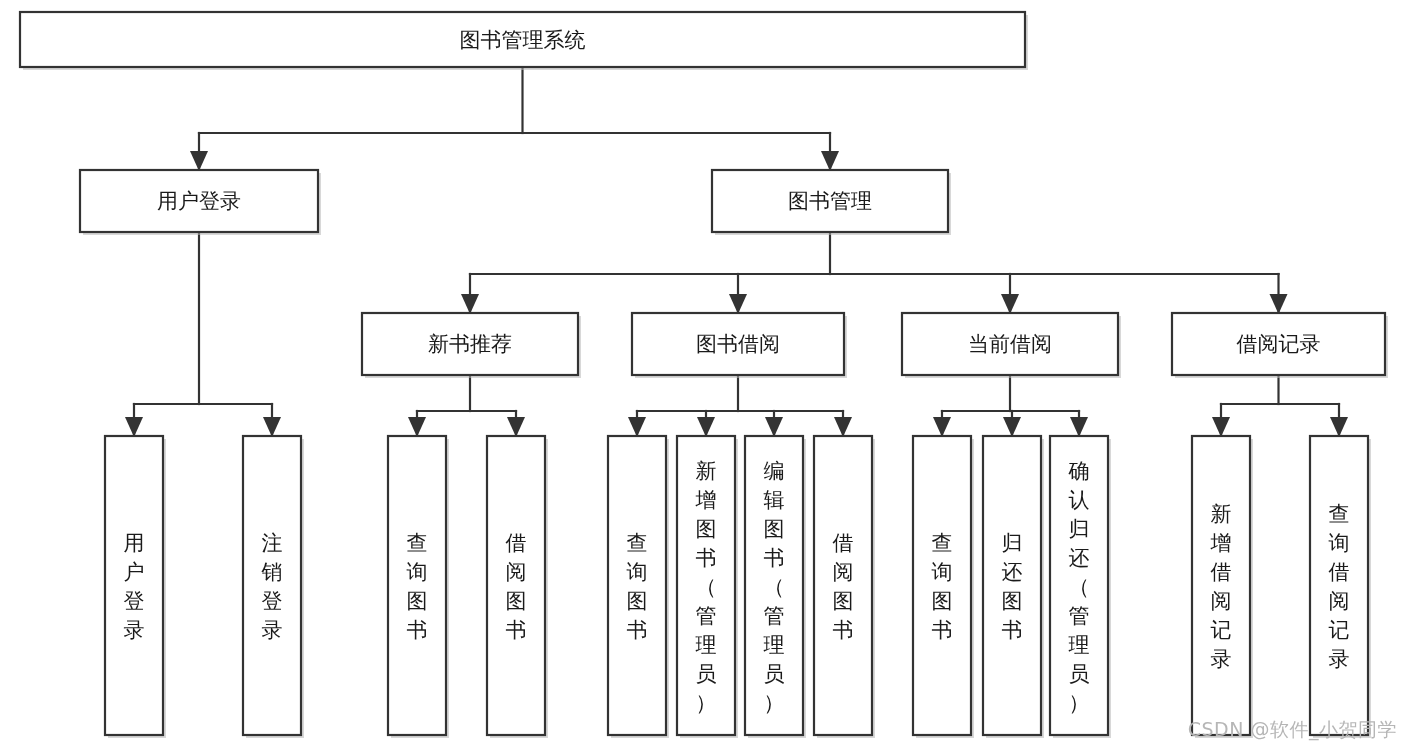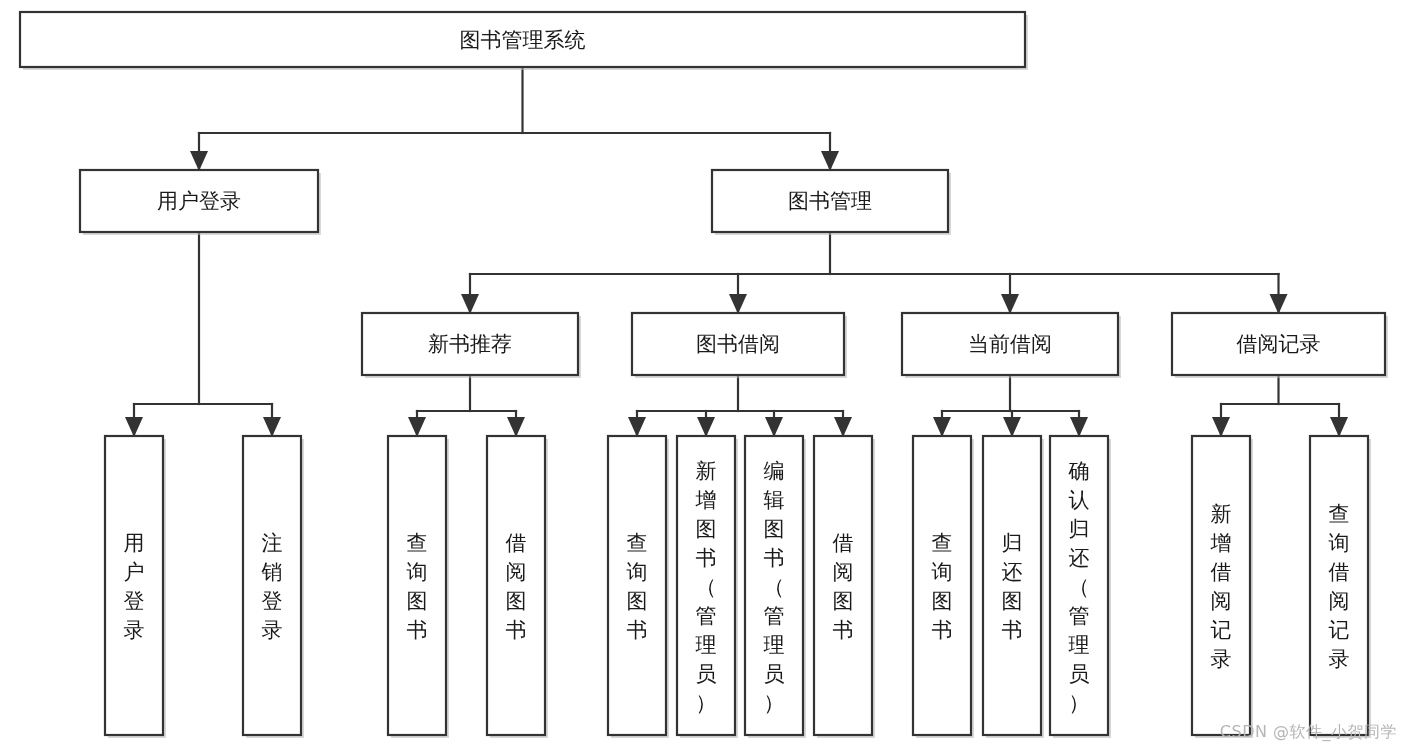--- a/index.html
+++ b/index.html
@@ -57,21 +57,21 @@
     font-family: "DejaVu Sans", "Liberation Sans", sans-serif;
     font-size: 21px;
     fill: #1a1a1a;
     text-anchor: middle;
   }
   .watermark {
     position: absolute;
     right: 8px;
     bottom: 4px;
     font-family: "DejaVu Sans", "Liberation Sans", sans-serif;
-    font-size: 16px;
+    font-size: 19px;
     color: #b6b6b6;
     letter-spacing: 0.5px;
     white-space: nowrap;
     pointer-events: none;
   }
 </style>
 </head>
 <body>
 
 <div id="diagram-root">

